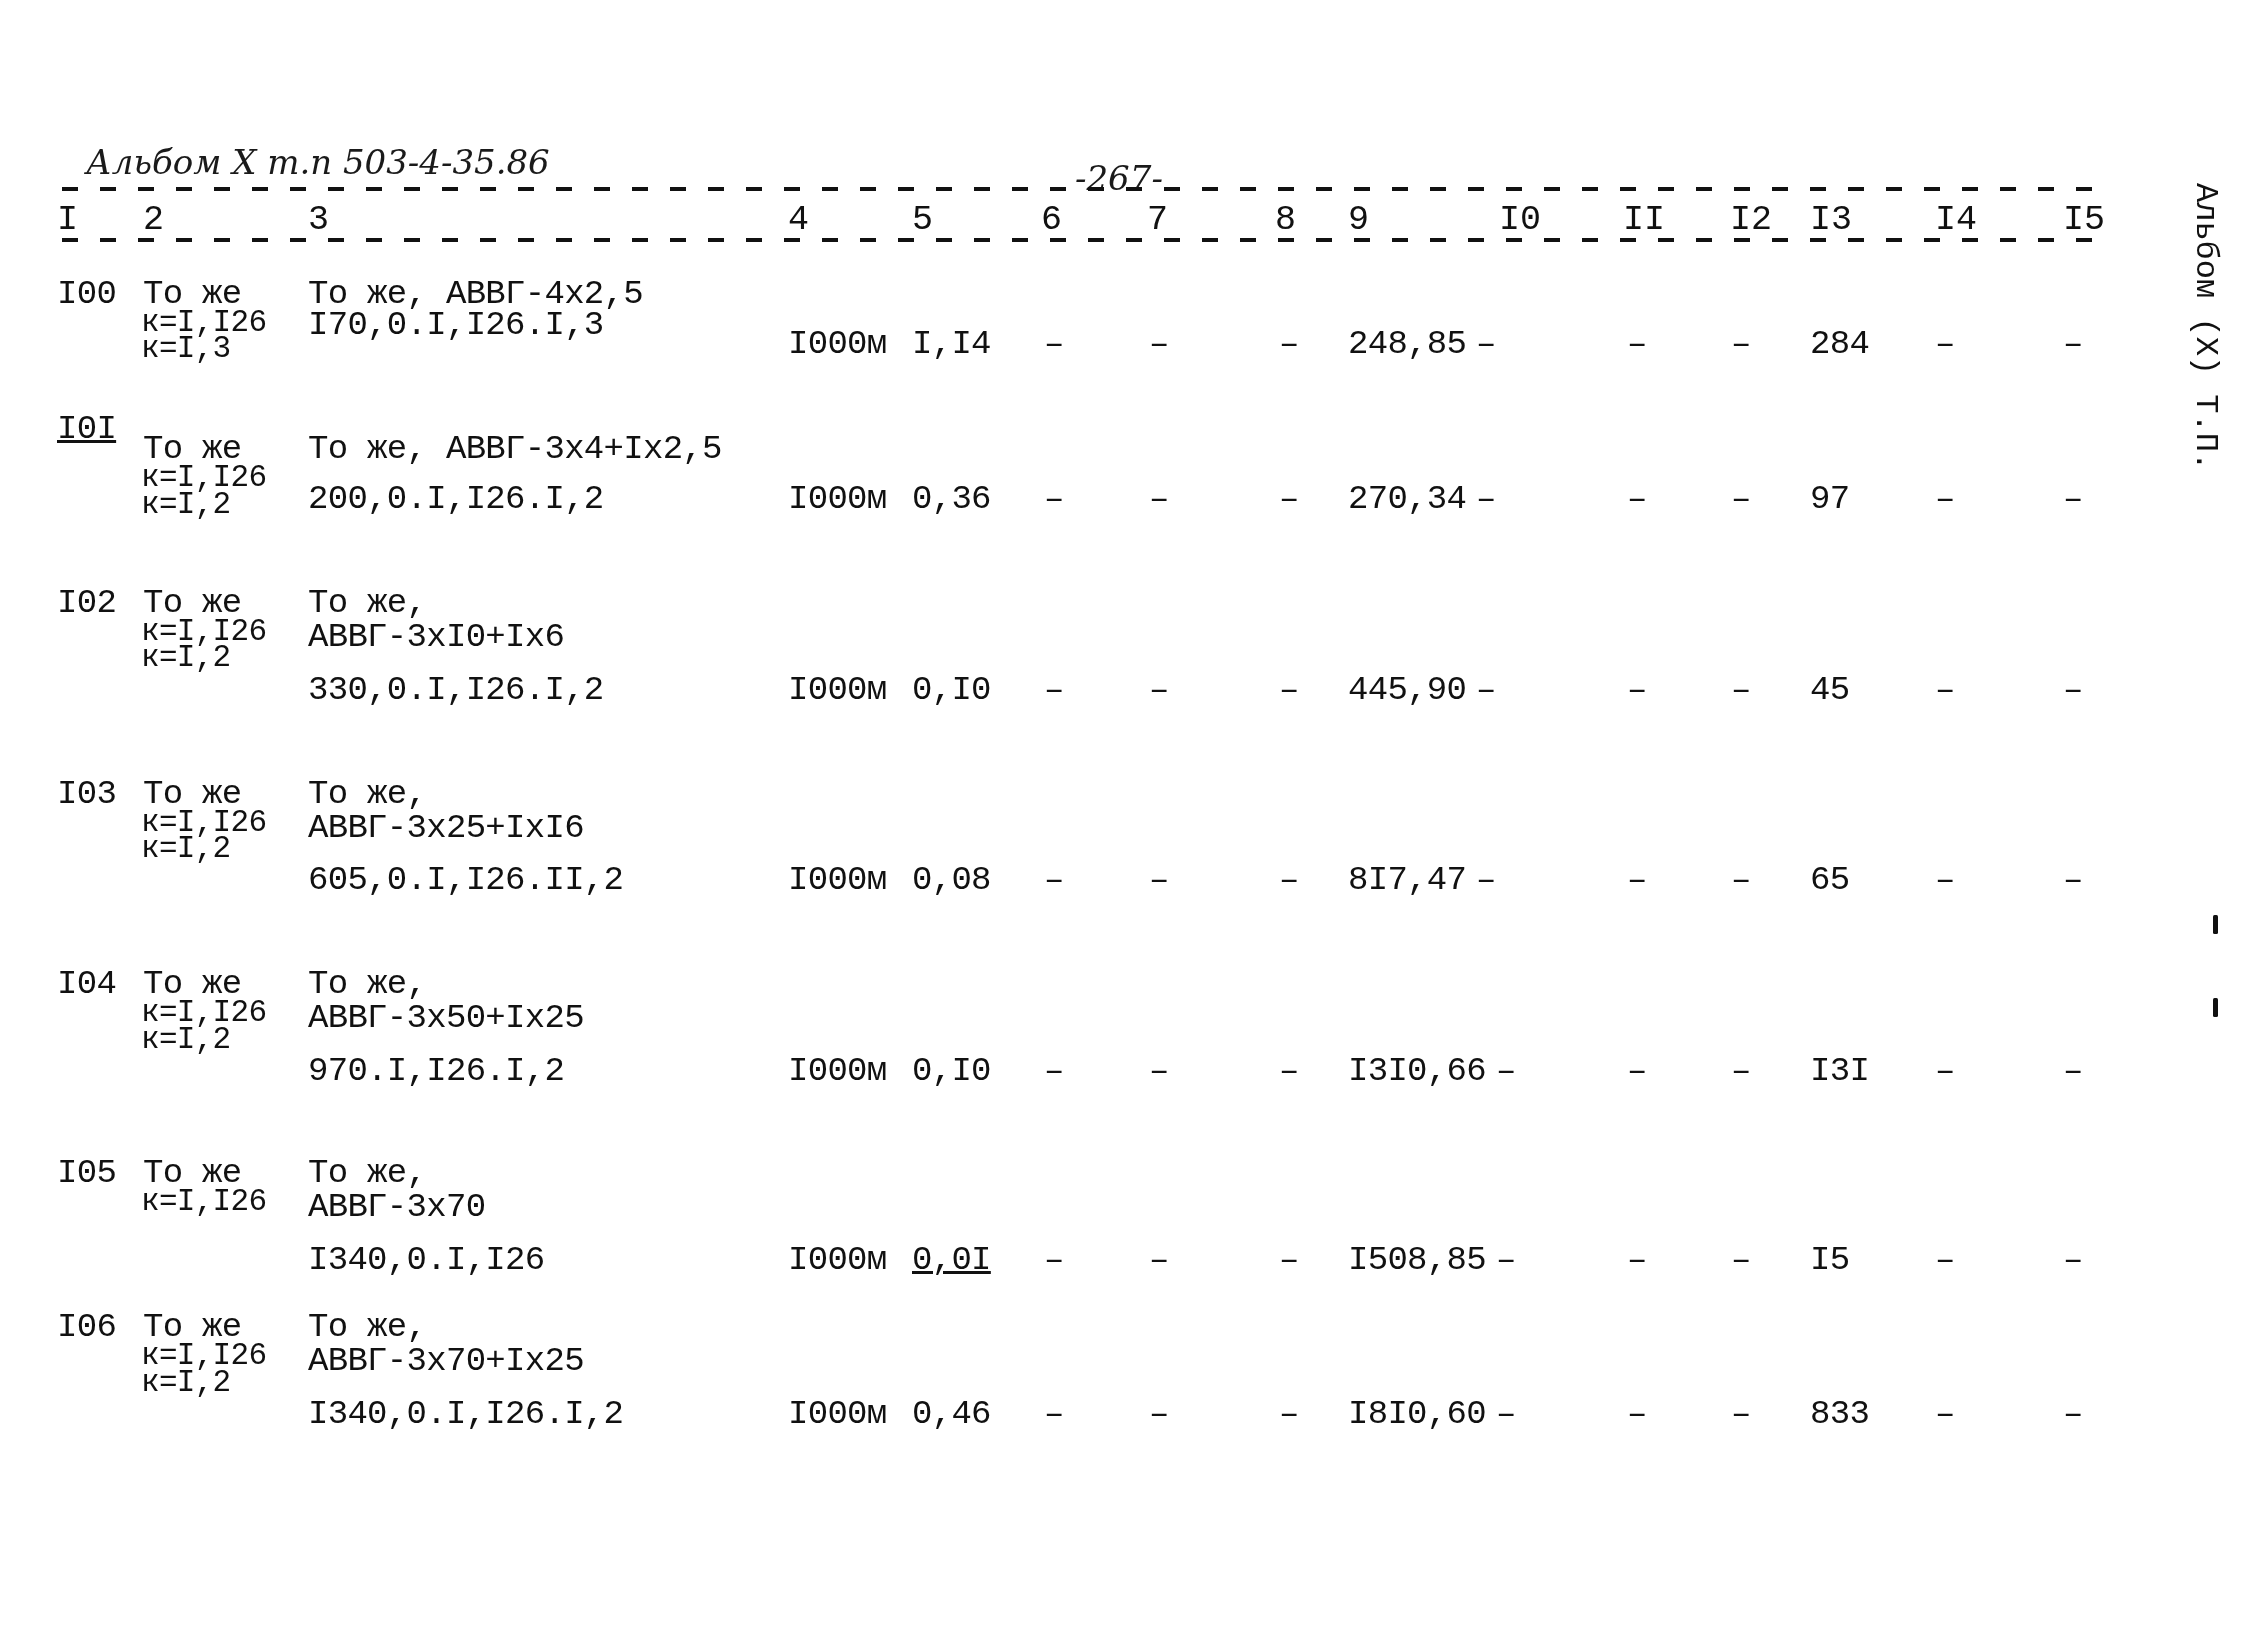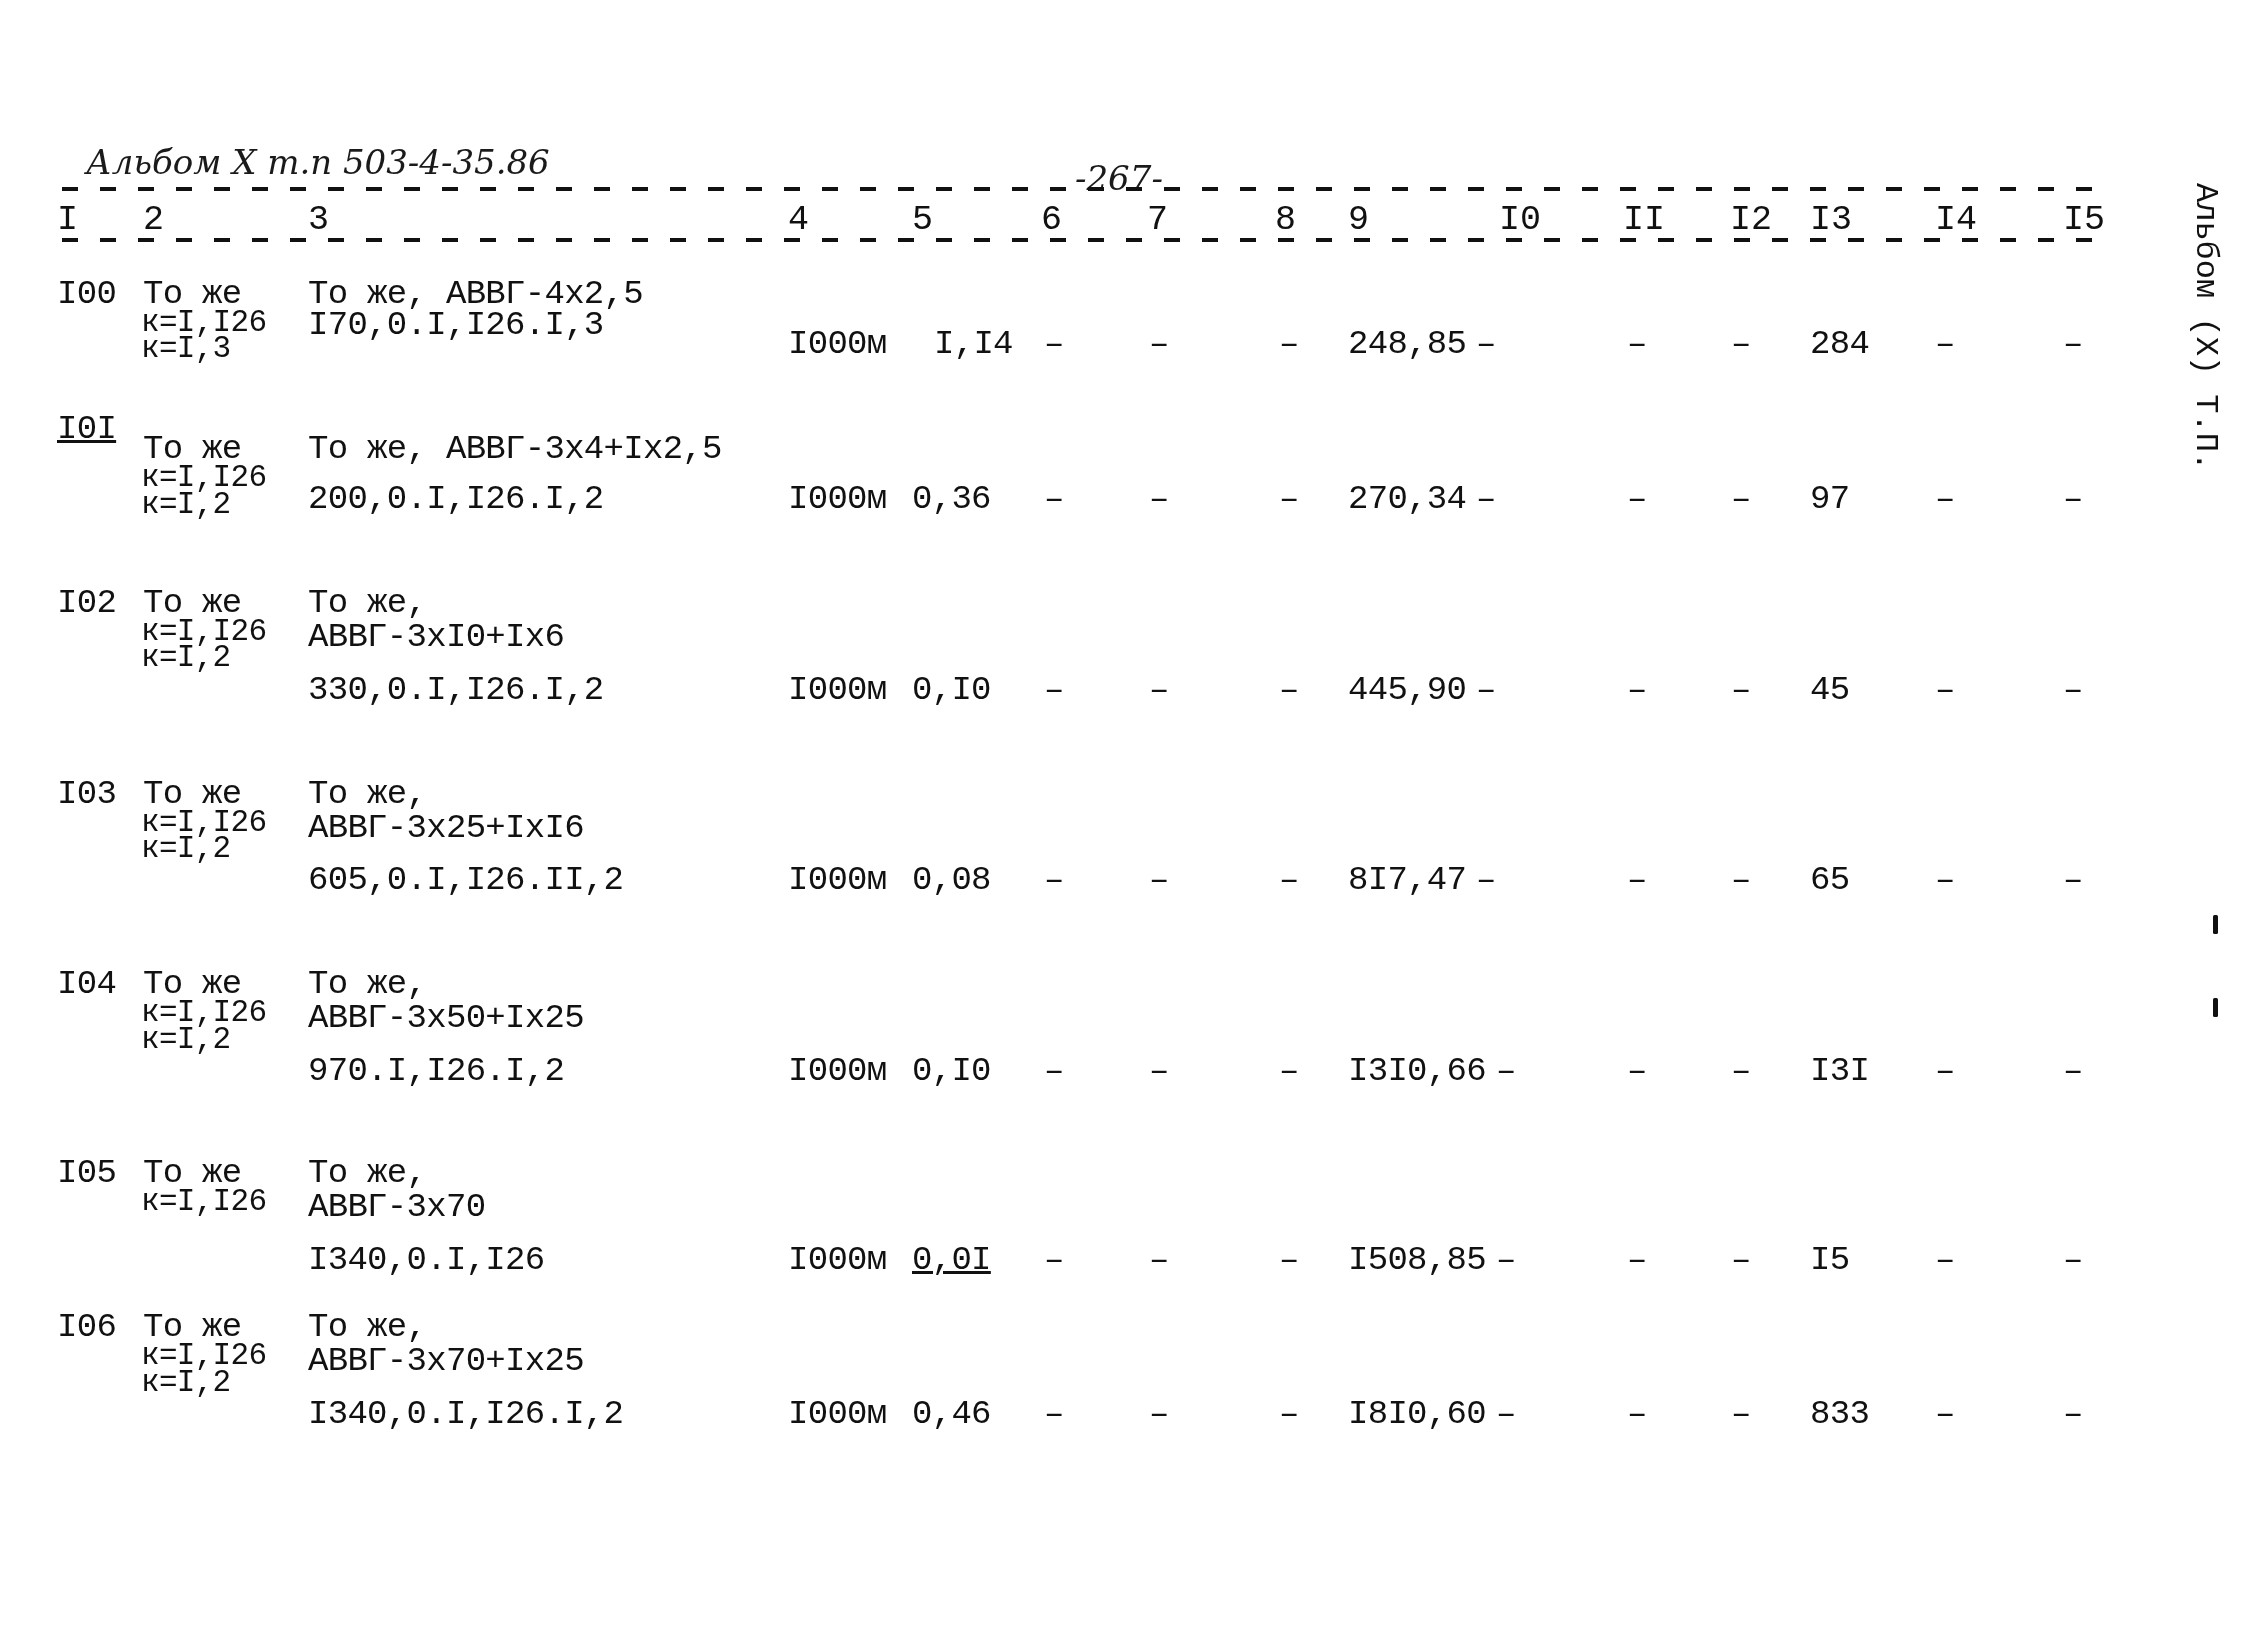--- a/index.html
+++ b/index.html
@@ -45,21 +45,21 @@
 
 <div id="table-body">
     <div>
       <div class="abs tw" style="left: 57px; top: 277px;">I00</div>
       <div class="abs tw" style="left: 143px; top: 277px;">То же</div>
       <div class="abs tw-sm" style="left: 141px; top: 308px;">к=I,I26</div>
       <div class="abs tw-sm" style="left: 141px; top: 334px;">к=I,3</div>
       <div class="abs tw" style="left: 308px; top: 277px;">То же, АВВГ-4х2,5</div>
       <div class="abs tw" style="left: 308px; top: 308px;">I70,0.I,I26.I,3</div>
       <div class="abs tw" style="left: 788px; top: 327px;">I000м</div>
-      <div class="abs tw" style="left: 912px; top: 327px; margin-left: 22px;">I,I4</div>
+      <div class="abs tw" style="left: 912px; top: 327px;">I,I4</div>
       <div class="abs tw" style="left: 1348px; top: 327px;">248,85</div>
       <div class="abs tw" style="left: 1810px; top: 327px;">284</div>
       <div class="abs tw" style="left: 1044px; top: 327px;">–</div>
       <div class="abs tw" style="left: 1149px; top: 327px;">–</div>
       <div class="abs tw" style="left: 1279px; top: 327px;">–</div>
       <div class="abs tw" style="left: 1476px; top: 327px;">–</div>
       <div class="abs tw" style="left: 1627px; top: 327px;">–</div>
       <div class="abs tw" style="left: 1731px; top: 327px;">–</div>
       <div class="abs tw" style="left: 1935px; top: 327px;">–</div>
       <div class="abs tw" style="left: 2063px; top: 327px;">–</div>

